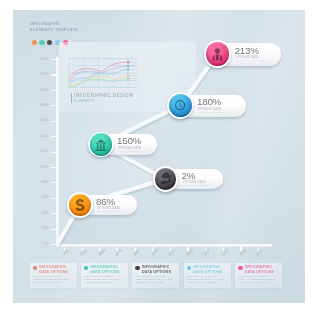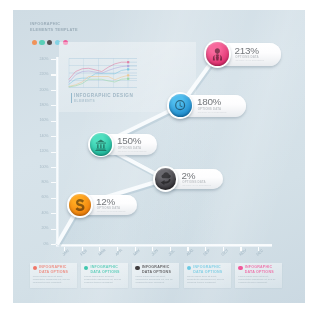--- a/index.html
+++ b/index.html
@@ -218,21 +218,21 @@
                 <g fill="rgba(0,0,0,.45)">
                   <path d="M8.8 11.0h8.6c1.9 0 3.45-1.45 3.45-3.3 0-1.8-1.4-3.2-3.2-3.3C17.25 2.0 15.1 0.4 12.5 0.4 10.0 0.4 7.9 2.2 7.5 4.6c-1.7.2-3.0 1.6-3.0 3.25 0 1.7 1.5 3.15 3.25 3.15z"></path>
                   <path d="M20.2 12.6c.7 3.0-1.0 5.7-4.2 6.8-2.1.7-4.3.8-6.4.85l-.15 2.75L3.0 18.5l6.9-4.2-.1 2.6c1.9-.05 3.8-.15 5.2-.65 1.9-.65 2.9-2.0 2.6-3.6z"></path>
                 </g>
               </svg>
             </div>
           </div>
         </div>
         <div style="position: absolute; left: 0px; top: 0px;">
           <div style="position: absolute; left: 56.4px; top: 184.7px; width: 68px; height: 20.6px; border-radius: 999px; background: linear-gradient(rgb(255, 255, 255) 0%, rgb(253, 253, 254) 42%, rgb(233, 236, 239) 100%); box-shadow: rgba(90, 110, 125, 0.3) 0px 1.8px 2.6px, rgb(255, 255, 255) 0px 0.6px 0px inset;"></div>
-          <div class="pct" style="left: 83.1px; top: 185.6px;">12%</div>
+          <div class="pct" style="left: 83.1px; top: 185.6px;">86%</div>
           <div class="sub" style="left: 83.8px; top: 196.2px;">OPTIONS DATA</div>
           <div class="sub2" style="left: 83.8px; top: 200.4px;">INFOGRAPHIC ELEMENTS</div>
           <div style="position: absolute; left: 54.4px; top: 182.4px; width: 25.2px; height: 25.2px; border-radius: 50%; background: rgb(253, 254, 254); box-shadow: rgba(80, 100, 115, 0.35) 0px 1.8px 3px;">
             <div style="position: absolute; left: 1.7px; top: 1.7px; width: 21.8px; height: 21.8px; border-radius: 50%; background: radial-gradient(circle at 38% 25%, rgb(255, 168, 32) 0%, rgb(255, 168, 32) 22%, rgb(233, 110, 2) 98%); display: flex; align-items: center; justify-content: center; box-shadow: rgba(0, 0, 0, 0.28) 0px -1.4px 2.4px inset, rgba(255, 255, 255, 0.22) 0px 1px 1.5px inset;">
               <svg viewBox="0 0 24 24" width="13.516" height="13.516">
                 <g fill="rgba(0,0,0,.45)">
                   <path d="M12.4 1.6c3.4 0 5.9 1.4 7.4 3.4l-3.3 3.3C15.4 6.9 14 6.1 12.2 6.1c-1.6 0-2.7.7-2.7 1.8 0 1.2 1.2 1.7 3.9 2.4 3.9 1.0 7.0 2.5 7.0 6.6 0 3.8-3.0 6.4-7.6 6.4-3.8 0-6.7-1.5-8.4-3.8l3.4-3.2c1.3 1.5 3.3 2.4 5.2 2.4 1.9 0 3.0-.8 3.0-2.0 0-1.2-1.2-1.7-4.0-2.4C8.3 13.3 5.4 11.8 5.4 7.8c0-3.7 3.0-6.2 7.0-6.2z"></path>
                 </g>
               </svg>
             </div>

